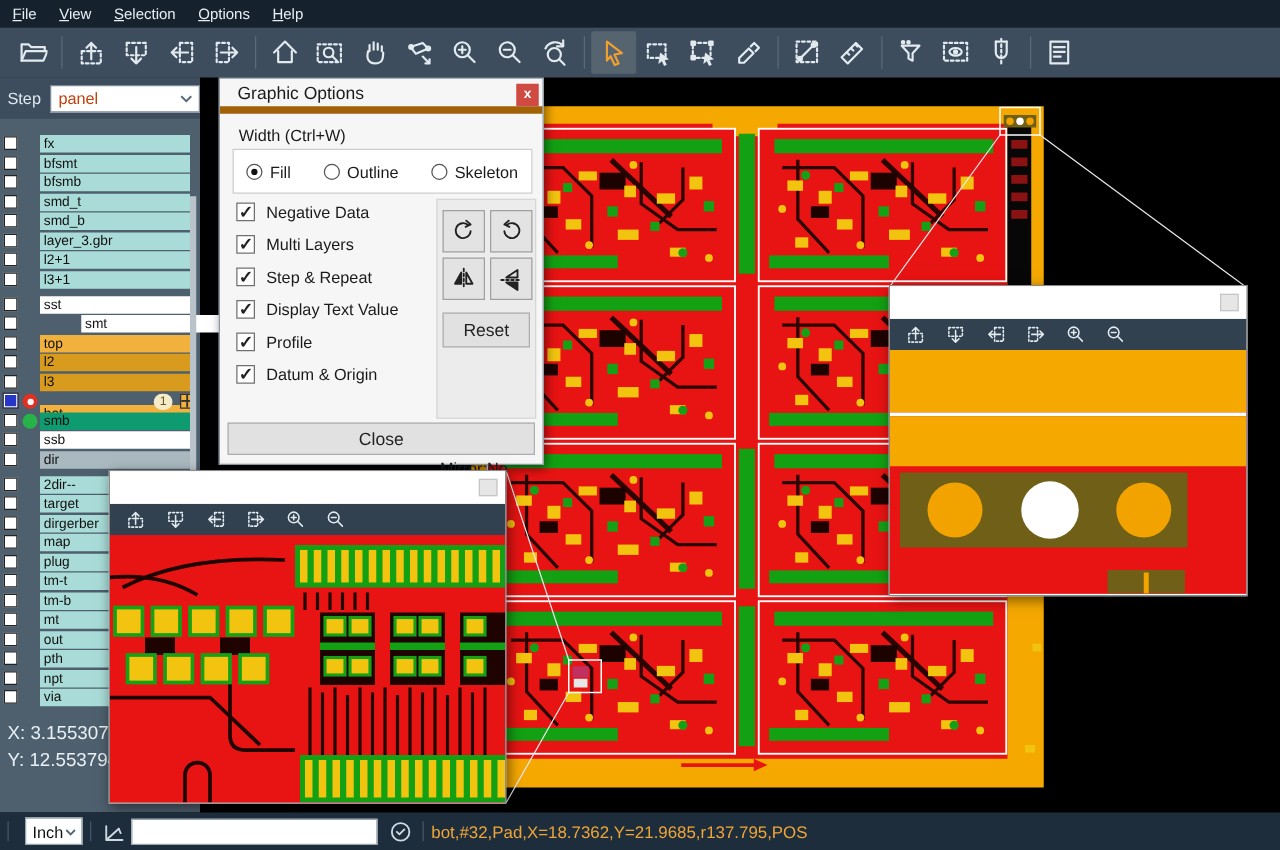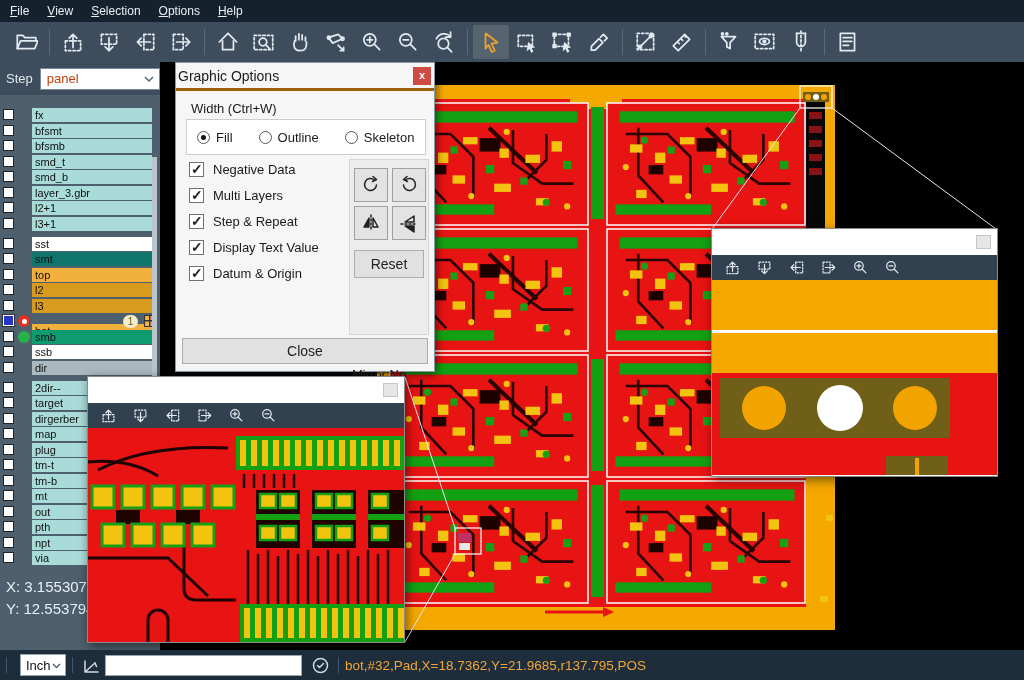--- a/index.html
+++ b/index.html
@@ -44,21 +44,21 @@
     background:linear-gradient(#333,#333) center/1.5px 100% no-repeat,linear-gradient(#333,#333) center/100% 1.5px no-repeat,#f2b13c}
   .scrollbar{position:absolute;left:152px;top:95px;width:5px;height:460px;background:#b9c3c9}
   .coords{position:absolute;left:6px;bottom:30px;color:#e8f0f5;font-size:15px;line-height:22px}
 
   
   .canvas{position:absolute;left:160px;top:62px;width:864px;height:588px;background:#000;z-index:1}
 
   
   .dialog{position:absolute;left:175px;top:62px;width:260px;height:310px;background:#f6f6f6;
     border:1px solid #8a9aa4;box-shadow:2px 3px 8px rgba(0,0,0,.5);z-index:8;font-size:13px;color:#1a1a1a}
-  .dlg-title{height:28px;display:flex;align-items:center;padding-left:2px;font-size:14px;border-bottom:3px solid #a16207}
+  .dlg-title{height:28px;display:flex;align-items:center;padding-left:14px;font-size:14px;border-bottom:6px solid #a16207}
   .dlg-close{position:absolute;right:3px;top:4px;width:18px;height:18px;background:#cf4a42;color:#fff;
     font-size:11px;font-weight:bold;text-align:center;line-height:17px}
   .dlg-width{position:absolute;left:15px;top:38px}
   .radio-box{position:absolute;left:10px;top:56px;width:240px;height:36px;background:#fff;border:1px solid #ccc;
     display:flex;align-items:center;gap:26px;padding-left:10px}
   .radio{display:flex;align-items:center;gap:6px}
   .rdot{width:13px;height:13px;border-radius:50%;border:1px solid #555;background:#fff;position:relative}
   .rdot.sel::after{content:"";position:absolute;left:3px;top:3px;width:5px;height:5px;border-radius:50%;background:#111}
   .check-col{position:absolute;left:13px;top:93px}
   .dcheck{display:flex;align-items:center;gap:9px;height:26px}
@@ -422,21 +422,21 @@
             <span class="lbar" style="background: rgb(169, 220, 216);">l3+1</span>
           </div>
         </div>
         <div class="layer-group">
           <div class="layer-row">
             <span class="cb"></span>
             <span class="lbar" style="background: rgb(255, 255, 255);">sst</span>
           </div>
           <div class="layer-row">
             <span class="cb"></span>
-            <span class="lbar" style="background: #0f766e;">smt</span>
+            <span class="lbar" style="background: #ffffff; margin-left: 33px;">smt</span>
           </div>
           <div class="layer-row">
             <span class="cb"></span>
             <span class="lbar" style="background: rgb(242, 177, 60);">top</span>
           </div>
           <div class="layer-row">
             <span class="cb"></span>
             <span class="lbar" style="background: rgb(216, 155, 30);">l2</span>
           </div>
           <div class="layer-row">
@@ -549,20 +549,24 @@
           <span class="dcb on"></span>
           <span>Multi Layers</span>
         </label>
         <label class="dcheck">
           <span class="dcb on"></span>
           <span>Step &amp; Repeat</span>
         </label>
         <label class="dcheck">
           <span class="dcb on"></span>
           <span>Display Text Value</span>
+        </label>
+        <label class="dcheck">
+          <span class="dcb on"></span>
+          <span>Profile</span>
         </label>
         <label class="dcheck">
           <span class="dcb on"></span>
           <span>Datum &amp; Origin</span>
         </label>
       </div>
     <div class="xform">
       <div class="xf-btn" style="left:4px;top:8px">
         <svg>
             <path d="M16.5 11a6 6 0 1 1-2-5"></path>

